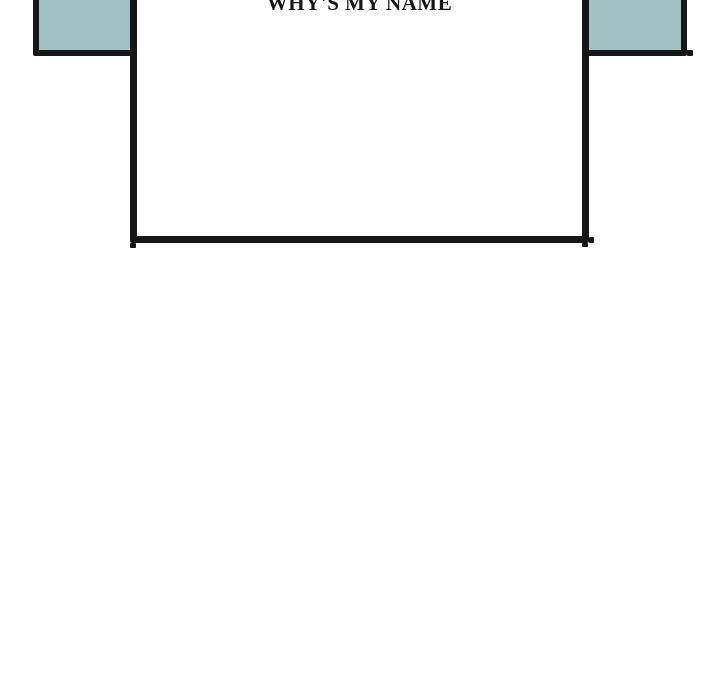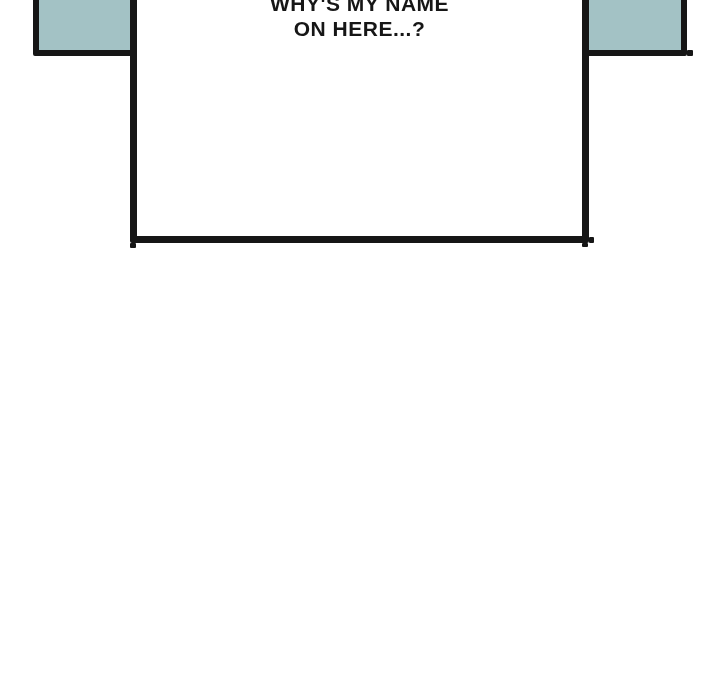--- a/index.html
+++ b/index.html
@@ -7,21 +7,21 @@
     padding: 0;
     background: #ffffff;
   }
 
   .page {
     position: relative;
     width: 720px;
     height: 700px;
     overflow: hidden;
     background: var(--page-background, #ffffff);
-    font-family: Liberation Sans, sans-serif;
+    font-family: Liberation Serif, serif;
   }
 
   
   .panel-bg {
     position: absolute;
     left: 33px;
     top: -40px;
     width: 654px;
     height: 96px;
     box-sizing: border-box;
@@ -73,21 +73,20 @@
 </head>
 <body>
 
 <div class="page">
 
   <div class="panel-bg"></div>
 
   <div class="bubble">
     <div class="bubble-text">
       <div>WHY'S MY NAME</div>
-      <div>ON HERE...?</div>
     </div>
   </div>
 
   <div>
     <div class="ink bl-v"></div>
     <div class="ink br-v"></div>
     <div class="ink br-h"></div>
     <div class="ink panel-r"></div>
   </div>
 

